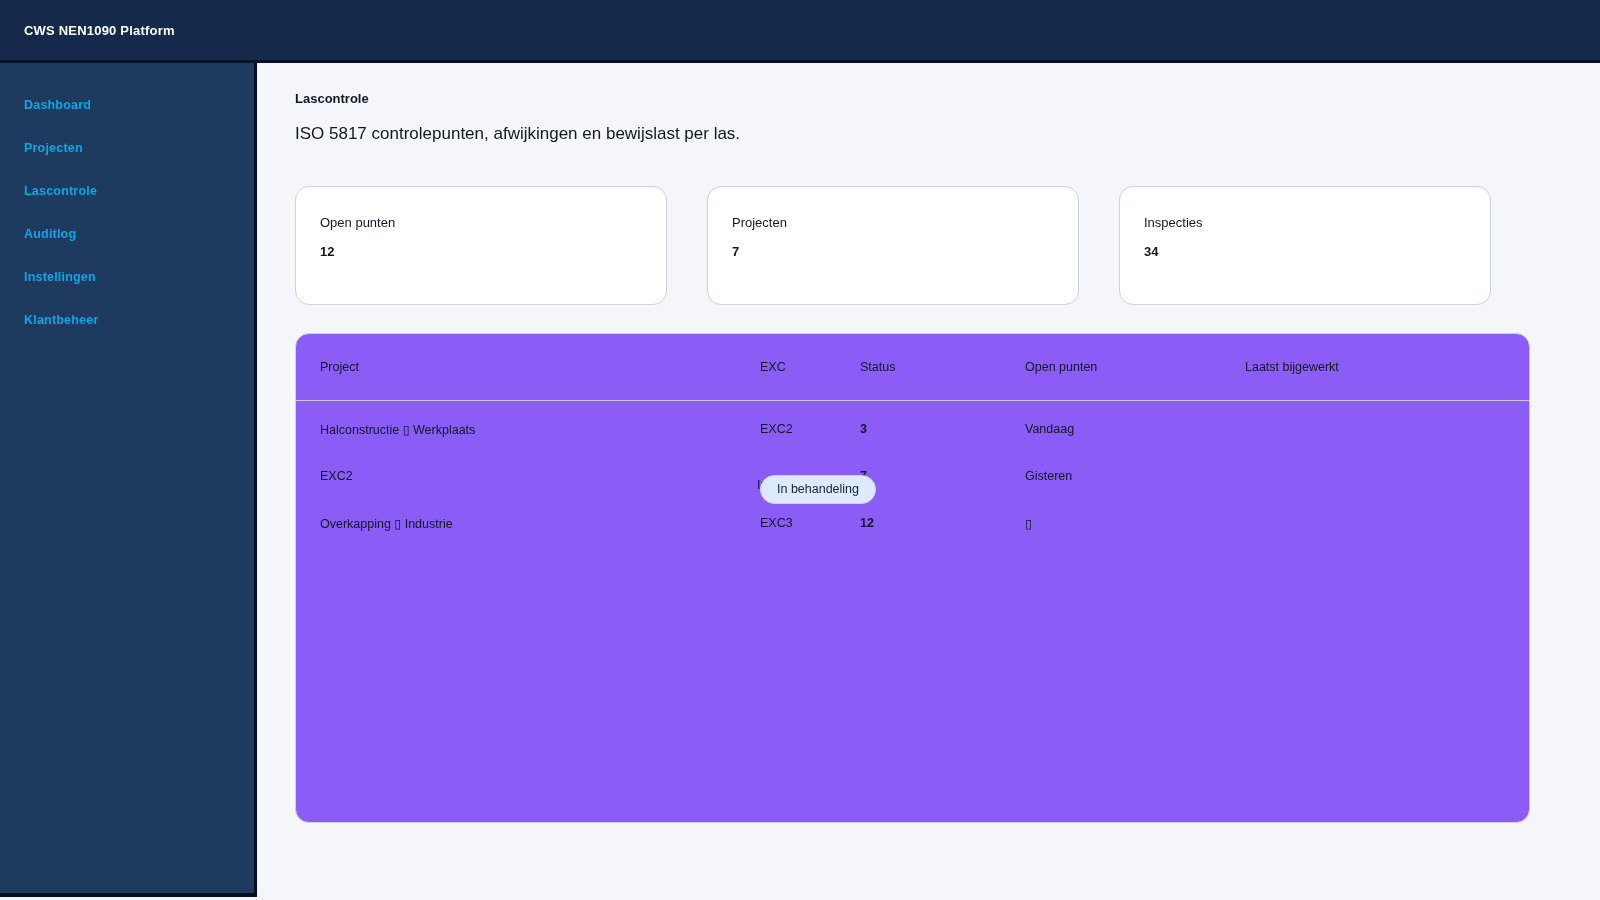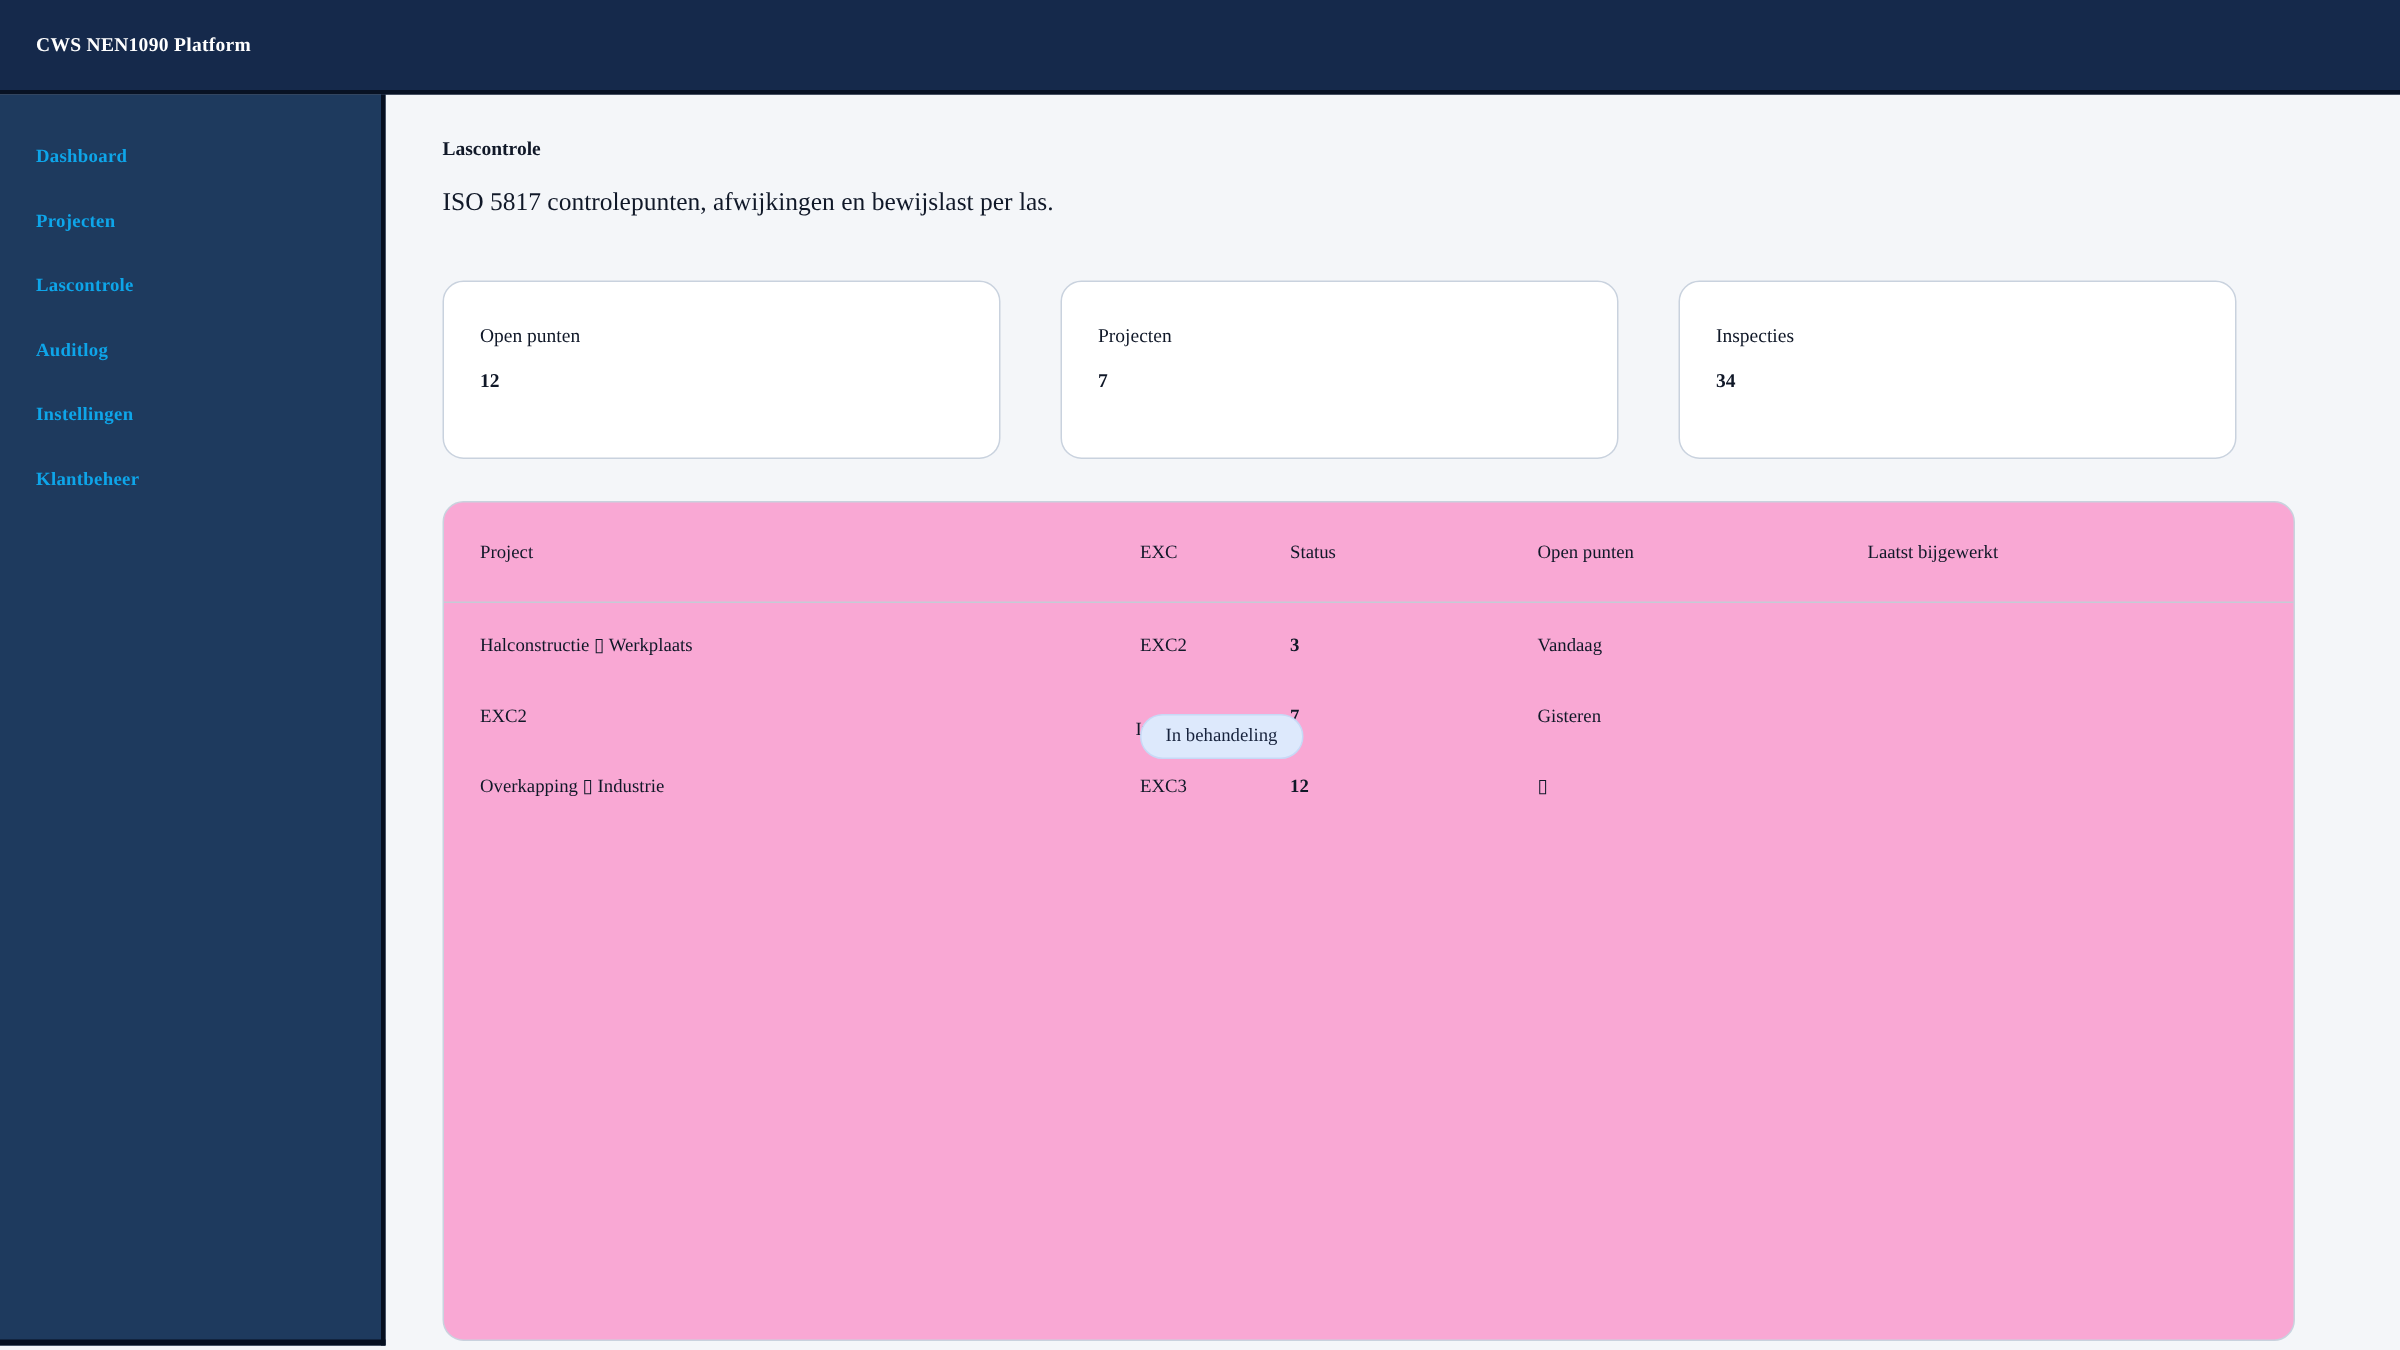--- a/index.html
+++ b/index.html
@@ -1,15 +1,15 @@
 <!DOCTYPE html>
 <html><head>
 <meta charset="utf-8">
 <style>
-  * { margin:0; padding:0; box-sizing:border-box;font-family:Liberation Serif, serif; }
+  * { margin:0; padding:0; box-sizing:border-box; }
   html,body { width:1600px; height:900px; overflow:hidden; }
   body {
     font-family:"Liberation Sans", sans-serif;
     background:#f4f6f9;
     color:#101828;
   }
   
   .topbar {
     height:63px;
     background:#15294b;
@@ -71,25 +71,25 @@
     background:#ffffff;
     border:1px solid #c9d2de;
     border-radius:14px;
     height:119px;
     padding:28px 24px;
   }
   .stat-label { font-size:13px; margin-bottom:14px; }
   .stat-value { font-size:13px; font-weight:600; }
   
   .table-card {
-    background:#f9a8d4;
+    background:#8b5cf6;
     border:1px solid #c9d2de;
     border-radius:14px;
     width:1235px;
-    height:560px;
+    height:490px;
     overflow:hidden;
   }
   .thead, .trow {
     display:grid;
     grid-template-columns:440px 100px 165px 220px 1fr;
     padding:0 24px;
     align-items:center;
     font-size:12.5px;
   }
   .thead {

